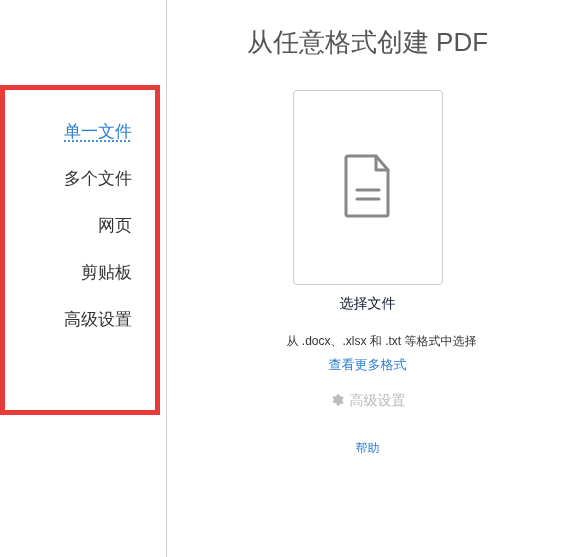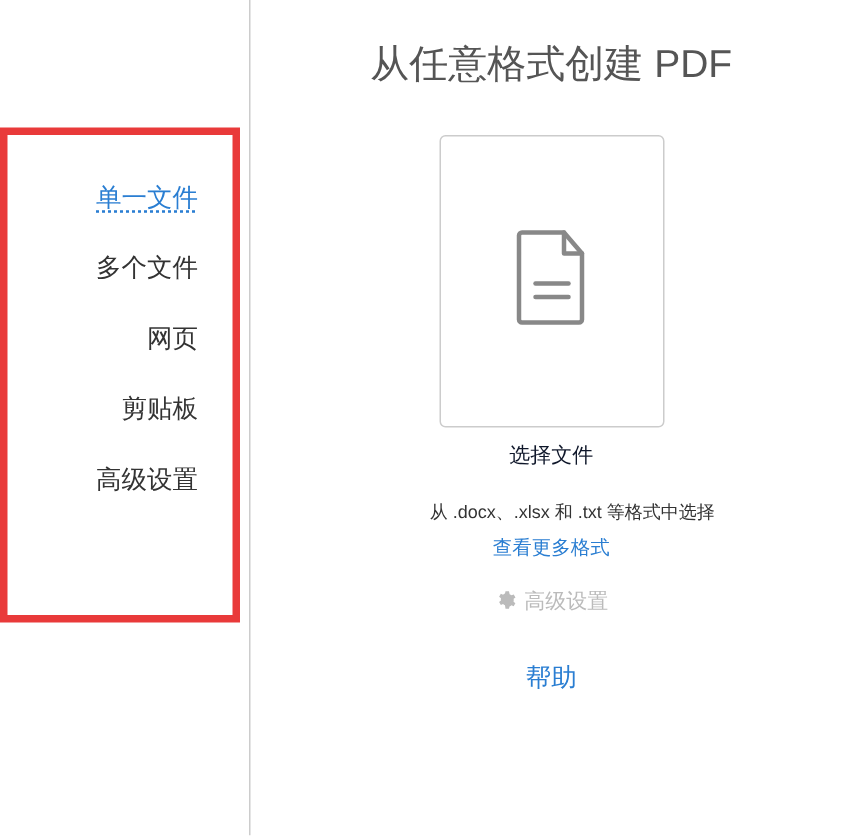--- a/index.html
+++ b/index.html
@@ -114,21 +114,21 @@
       border-radius: 19px;
       font-size: 17px;
       cursor: pointer;
       display: flex;
       align-items: center;
       justify-content: center;
       margin-bottom: 26px;
     }
     .help-link {
       color: #2a7ed2;
-      font-size: 17px;
+      font-size: 12px;
       cursor: pointer;
     }
   </style>
 </head>
 <body>
 
 <div class="container">
   <div class="sidebar">
     <div class="sidebar-item selected">单一文件</div>
     <div class="sidebar-item">多个文件</div>

